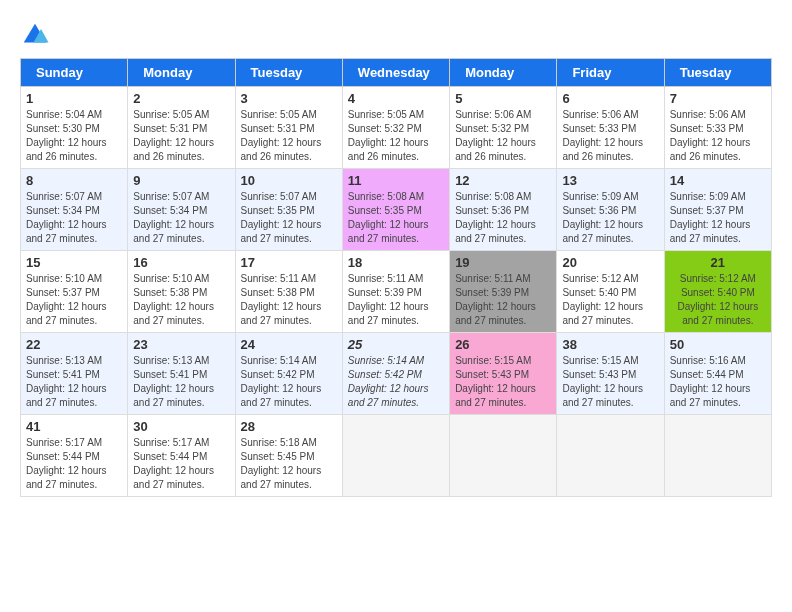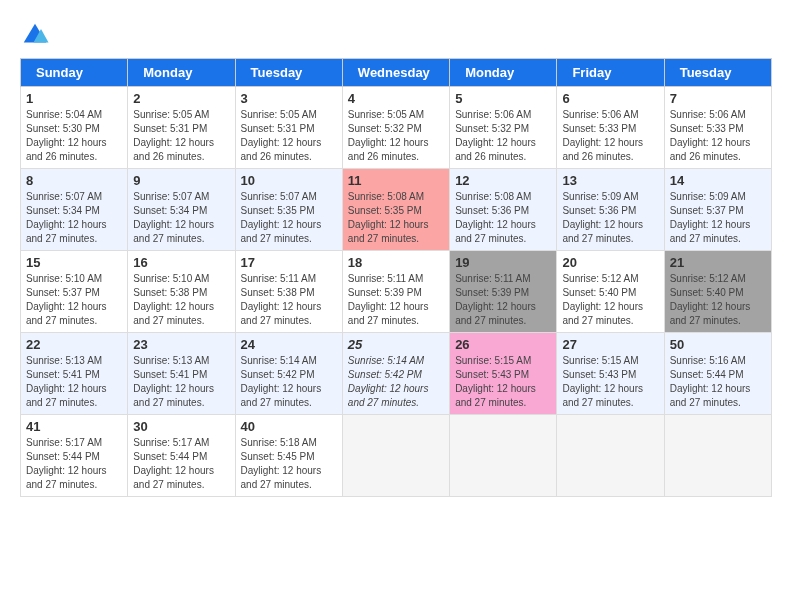--- a/index.html
+++ b/index.html
@@ -157,21 +157,21 @@
         <span class="day-info">Sunrise: 5:07 AM<br>Sunset: 5:34 PM<br>Daylight: 12 hours and 27 minutes.</span>
       </td>
         <td style="background: rgb(238, 244, 255);">
         <span class="day-number">9</span>
         <span class="day-info">Sunrise: 5:07 AM<br>Sunset: 5:34 PM<br>Daylight: 12 hours and 27 minutes.</span>
       </td>
         <td style="background: rgb(238, 244, 255);">
         <span class="day-number">10</span>
         <span class="day-info">Sunrise: 5:07 AM<br>Sunset: 5:35 PM<br>Daylight: 12 hours and 27 minutes.</span>
       </td>
-        <td style="background: #fca5a5;">
+        <td style="background: #f0abfc;">
         <span class="day-number">11</span>
         <span class="day-info">Sunrise: 5:08 AM<br>Sunset: 5:35 PM<br>Daylight: 12 hours and 27 minutes.</span>
       </td>
         <td style="background: rgb(238, 244, 255);">
         <span class="day-number">12</span>
         <span class="day-info">Sunrise: 5:08 AM<br>Sunset: 5:36 PM<br>Daylight: 12 hours and 27 minutes.</span>
       </td>
         <td style="background: rgb(238, 244, 255);">
         <span class="day-number">13</span>
         <span class="day-info">Sunrise: 5:09 AM<br>Sunset: 5:36 PM<br>Daylight: 12 hours and 27 minutes.</span>
@@ -199,21 +199,21 @@
         <span class="day-info">Sunrise: 5:11 AM<br>Sunset: 5:39 PM<br>Daylight: 12 hours and 27 minutes.</span>
       </td>
         <td style="background: #a3a3a3;">
         <span class="day-number">19</span>
         <span class="day-info">Sunrise: 5:11 AM<br>Sunset: 5:39 PM<br>Daylight: 12 hours and 27 minutes.</span>
       </td>
         <td style="background: rgb(255, 255, 255);">
         <span class="day-number">20</span>
         <span class="day-info">Sunrise: 5:12 AM<br>Sunset: 5:40 PM<br>Daylight: 12 hours and 27 minutes.</span>
       </td>
-        <td style="background: #a3a3a3;">
+        <td style="background: #84cc16; text-align: center;">
         <span class="day-number">21</span>
         <span class="day-info">Sunrise: 5:12 AM<br>Sunset: 5:40 PM<br>Daylight: 12 hours and 27 minutes.</span>
       </td>
       </tr>
       <tr>
         <td style="background: rgb(238, 244, 255);">
         <span class="day-number">22</span>
         <span class="day-info">Sunrise: 5:13 AM<br>Sunset: 5:41 PM<br>Daylight: 12 hours and 27 minutes.</span>
       </td>
         <td style="background: rgb(238, 244, 255);">
@@ -226,39 +226,39 @@
       </td>
         <td style="background: rgb(238, 244, 255); font-style: italic;">
         <span class="day-number">25</span>
         <span class="day-info">Sunrise: 5:14 AM<br>Sunset: 5:42 PM<br>Daylight: 12 hours and 27 minutes.</span>
       </td>
         <td style="background: #f9a8d4;">
         <span class="day-number">26</span>
         <span class="day-info">Sunrise: 5:15 AM<br>Sunset: 5:43 PM<br>Daylight: 12 hours and 27 minutes.</span>
       </td>
         <td style="background: rgb(238, 244, 255);">
-        <span class="day-number">27</span>
+        <span class="day-number">38</span>
         <span class="day-info">Sunrise: 5:15 AM<br>Sunset: 5:43 PM<br>Daylight: 12 hours and 27 minutes.</span>
       </td>
         <td style="background: rgb(238, 244, 255);">
         <span class="day-number">50</span>
         <span class="day-info">Sunrise: 5:16 AM<br>Sunset: 5:44 PM<br>Daylight: 12 hours and 27 minutes.</span>
       </td>
       </tr>
       <tr>
         <td style="background: rgb(255, 255, 255);">
         <span class="day-number">41</span>
         <span class="day-info">Sunrise: 5:17 AM<br>Sunset: 5:44 PM<br>Daylight: 12 hours and 27 minutes.</span>
       </td>
         <td style="background: rgb(255, 255, 255);">
         <span class="day-number">30</span>
         <span class="day-info">Sunrise: 5:17 AM<br>Sunset: 5:44 PM<br>Daylight: 12 hours and 27 minutes.</span>
       </td>
         <td style="background: rgb(255, 255, 255);">
-        <span class="day-number">40</span>
+        <span class="day-number">28</span>
         <span class="day-info">Sunrise: 5:18 AM<br>Sunset: 5:45 PM<br>Daylight: 12 hours and 27 minutes.</span>
       </td>
         <td class="empty-cell" style="background: rgb(245, 245, 245);"></td>
         <td class="empty-cell" style="background: rgb(245, 245, 245);"></td>
         <td class="empty-cell" style="background: rgb(245, 245, 245);"></td>
         <td class="empty-cell" style="background: rgb(245, 245, 245);"></td>
       </tr>
     </tbody>
 </table>
 

